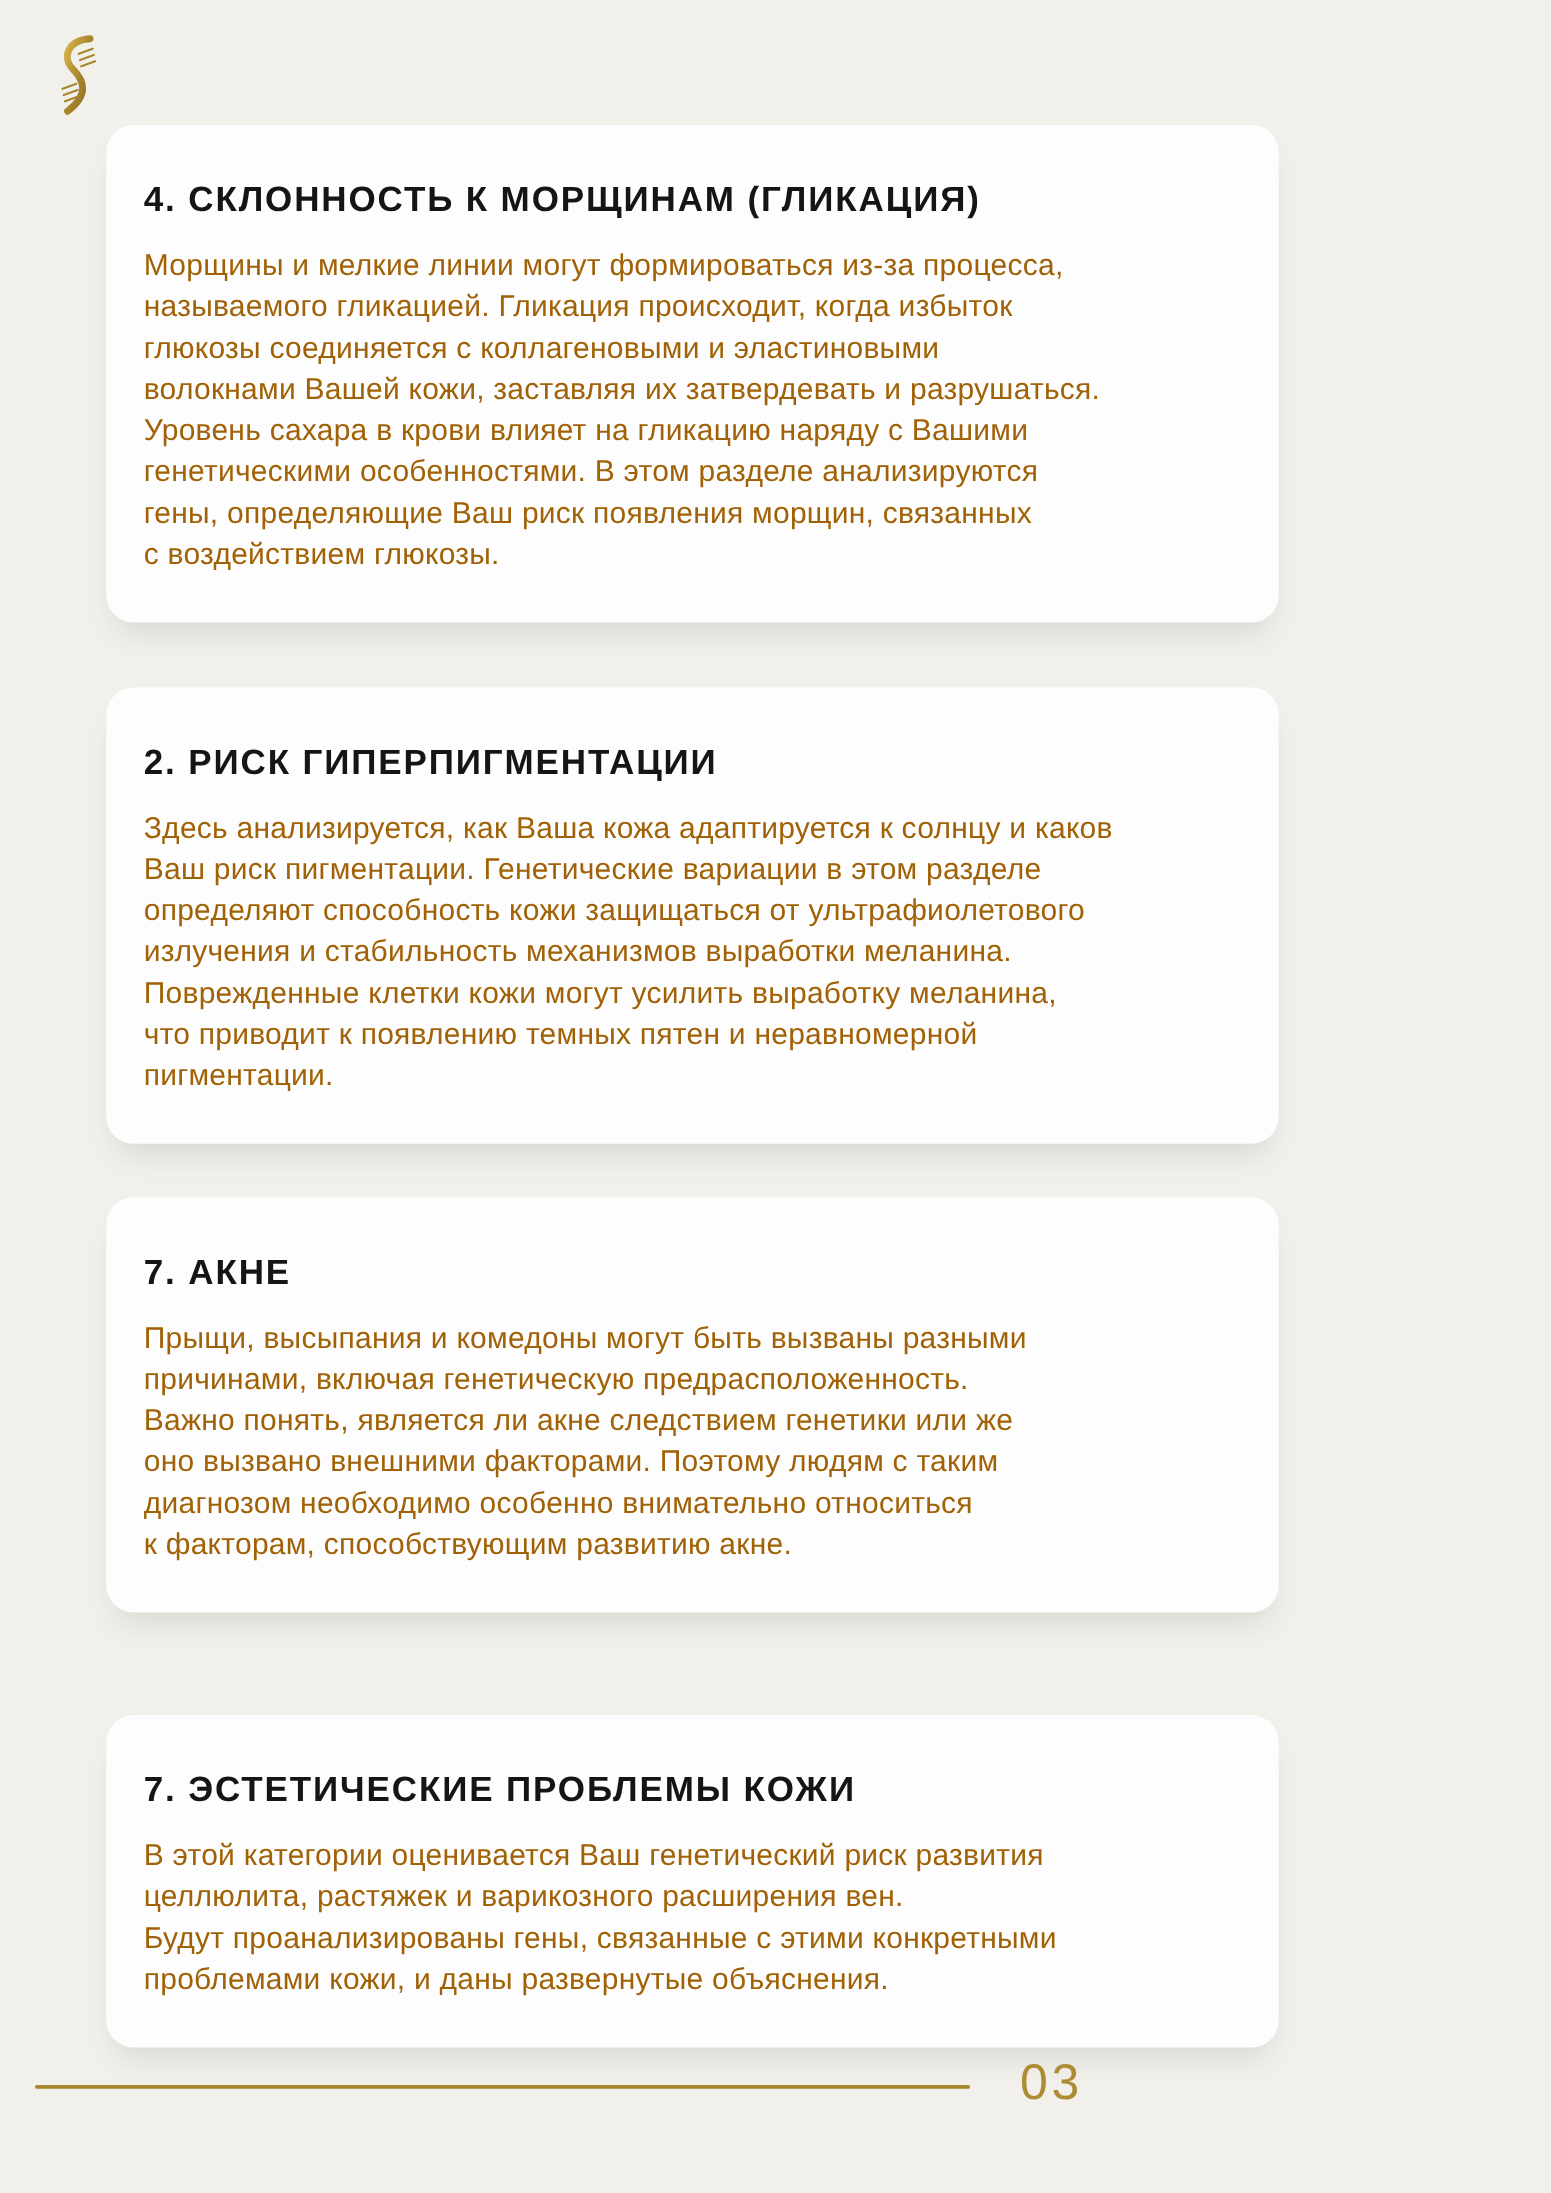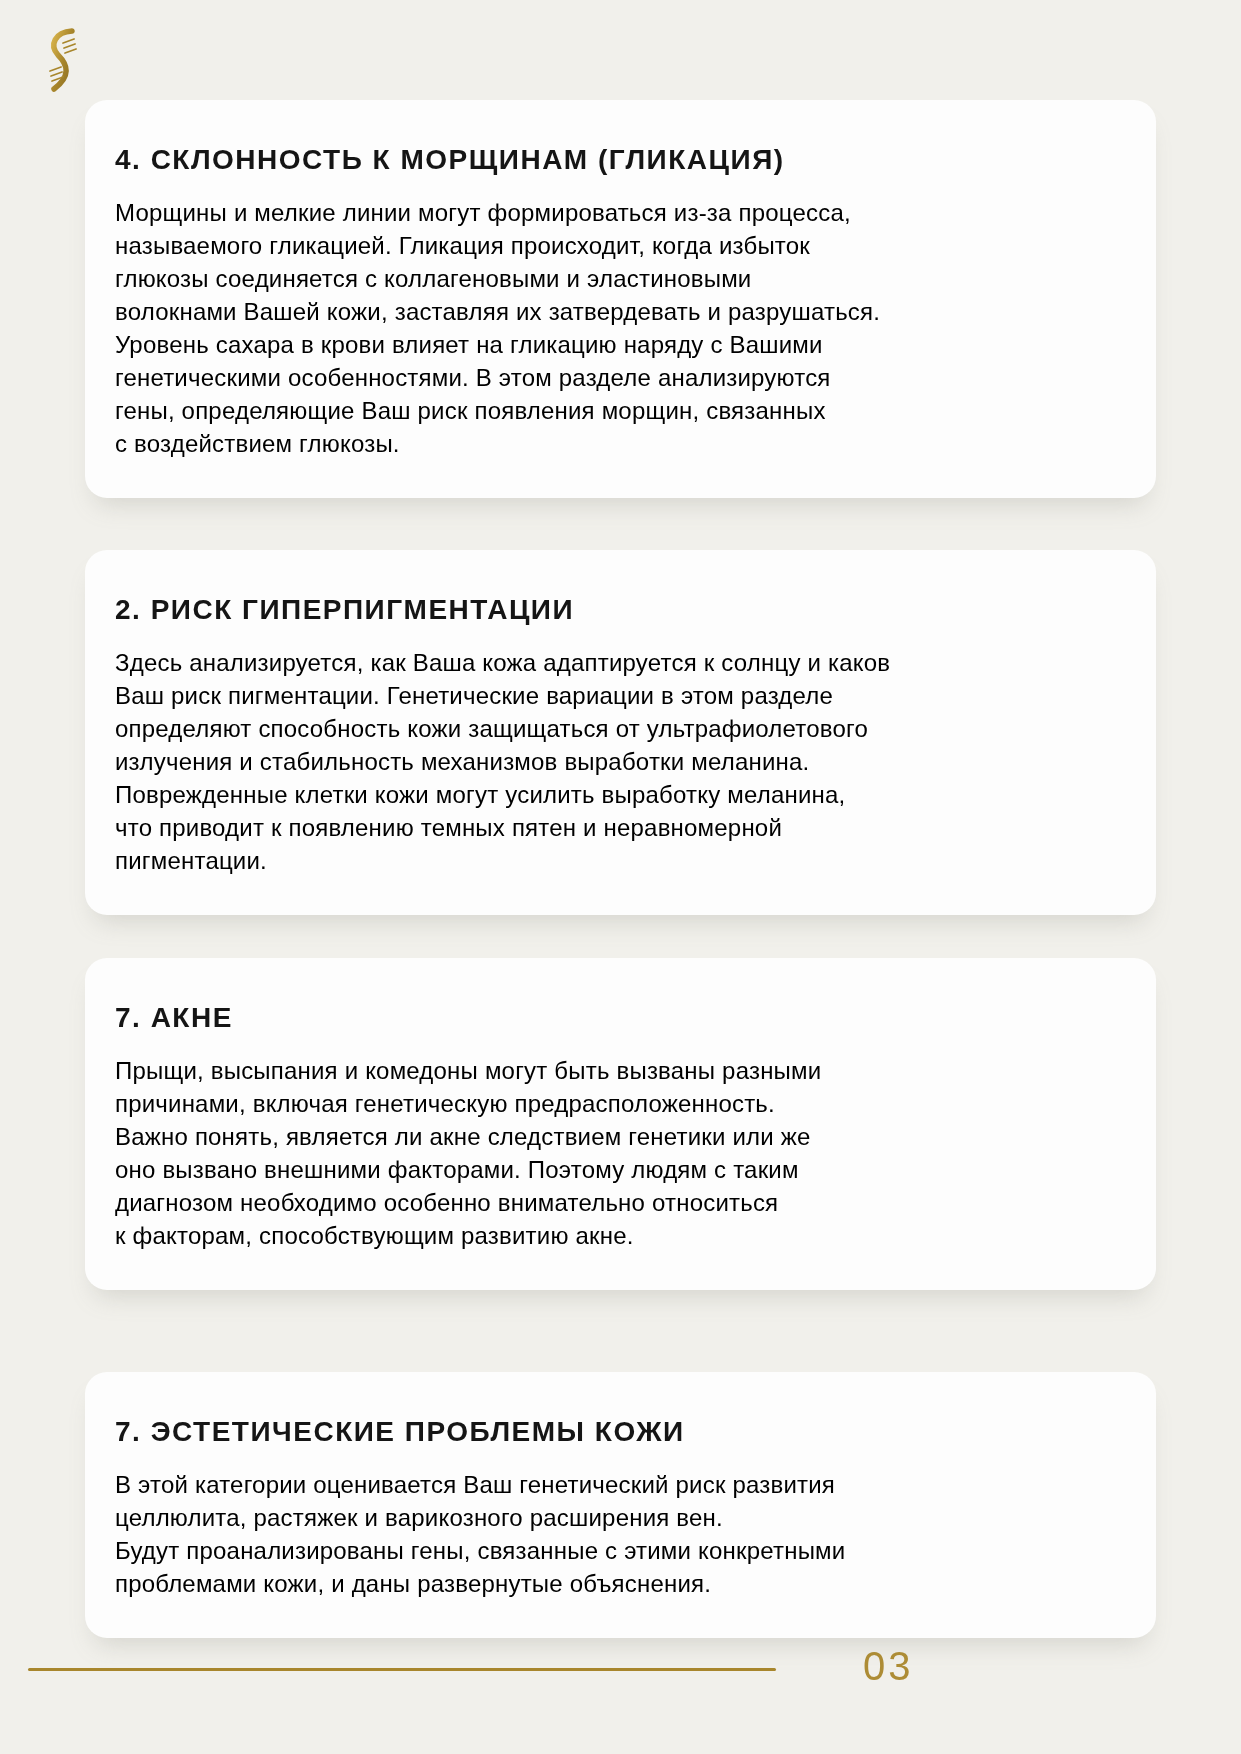--- a/index.html
+++ b/index.html
@@ -8,51 +8,51 @@
     background:#f1f0eb;
     font-family:"Liberation Sans", sans-serif;
     position:relative;
     overflow:hidden;
   }
   .page{position:absolute;inset:0;}
   .logo{
     position:absolute;left:43px;top:28px;width:40px;height:66px;
   }
   .card{
-    position:absolute;left:85px;width:1071px;
+    position:absolute;left:85px;width:938px;
     background:#fdfdfd;
     border-radius:22px;
     padding:42px 36px 38px 30px;
     box-sizing:border-box;
     box-shadow:0 16px 24px -10px rgba(140,140,128,0.28);
   }
   .card h2{
     margin:0 0 18px 0;
     font-size:28px;line-height:36px;font-weight:700;
     letter-spacing:1.5px;
     color:#151515;
   }
   .card p{
     margin:0;
     font-size:24px;line-height:33px;font-weight:400;
     letter-spacing:0.2px;
-    color:#000000;
+    color:#a16207;
     white-space:pre-line;
   }
   .card-1{top:100px;}
   .card-2{top:550px;}
   .card-3{top:958px;}
   .card-4{top:1372px;}
   .footer-line{
     position:absolute;left:28px;top:1668px;
     width:748px;height:3px;
     background:#a8862c;border-radius:2px;
   }
   .page-number{
-    position:absolute;left:863px;top:1644px;
+    position:absolute;left:816px;top:1644px;
     font-size:40px;line-height:44px;font-weight:300;
     letter-spacing:3px;
     color:#ad8c35;
   }
 </style>
 </head>
 <body>
 
 <div class="page">
 

